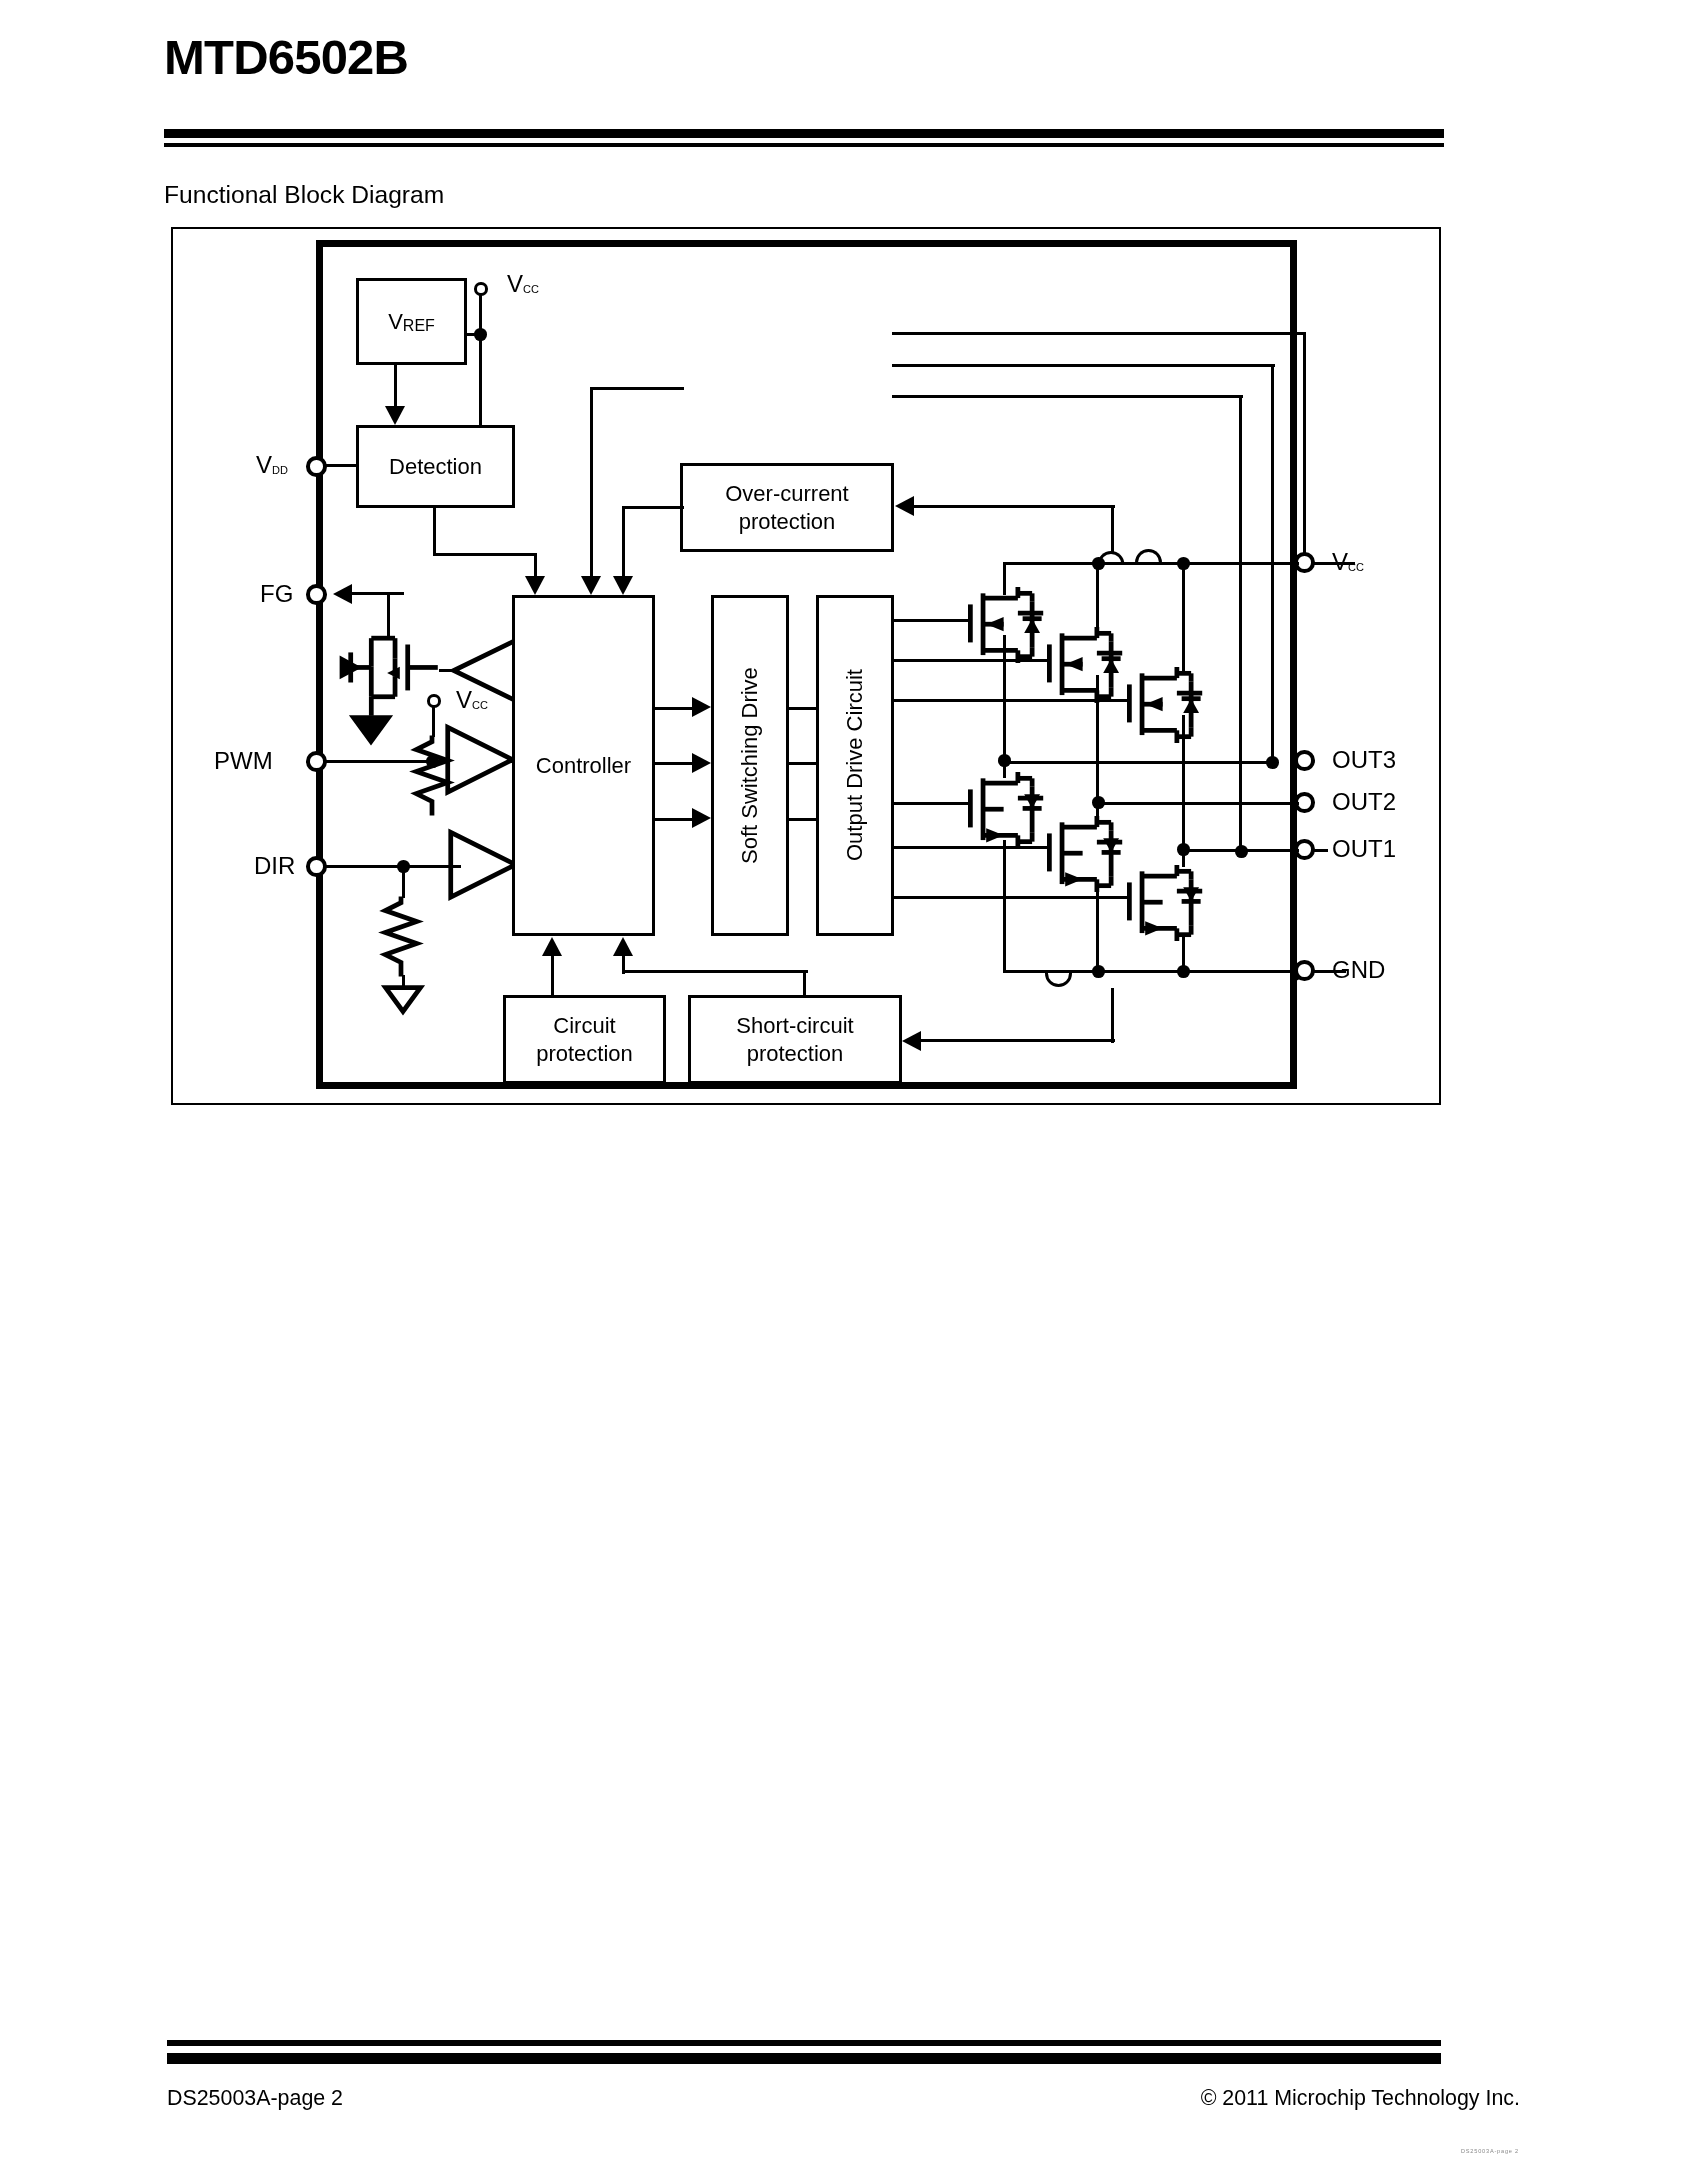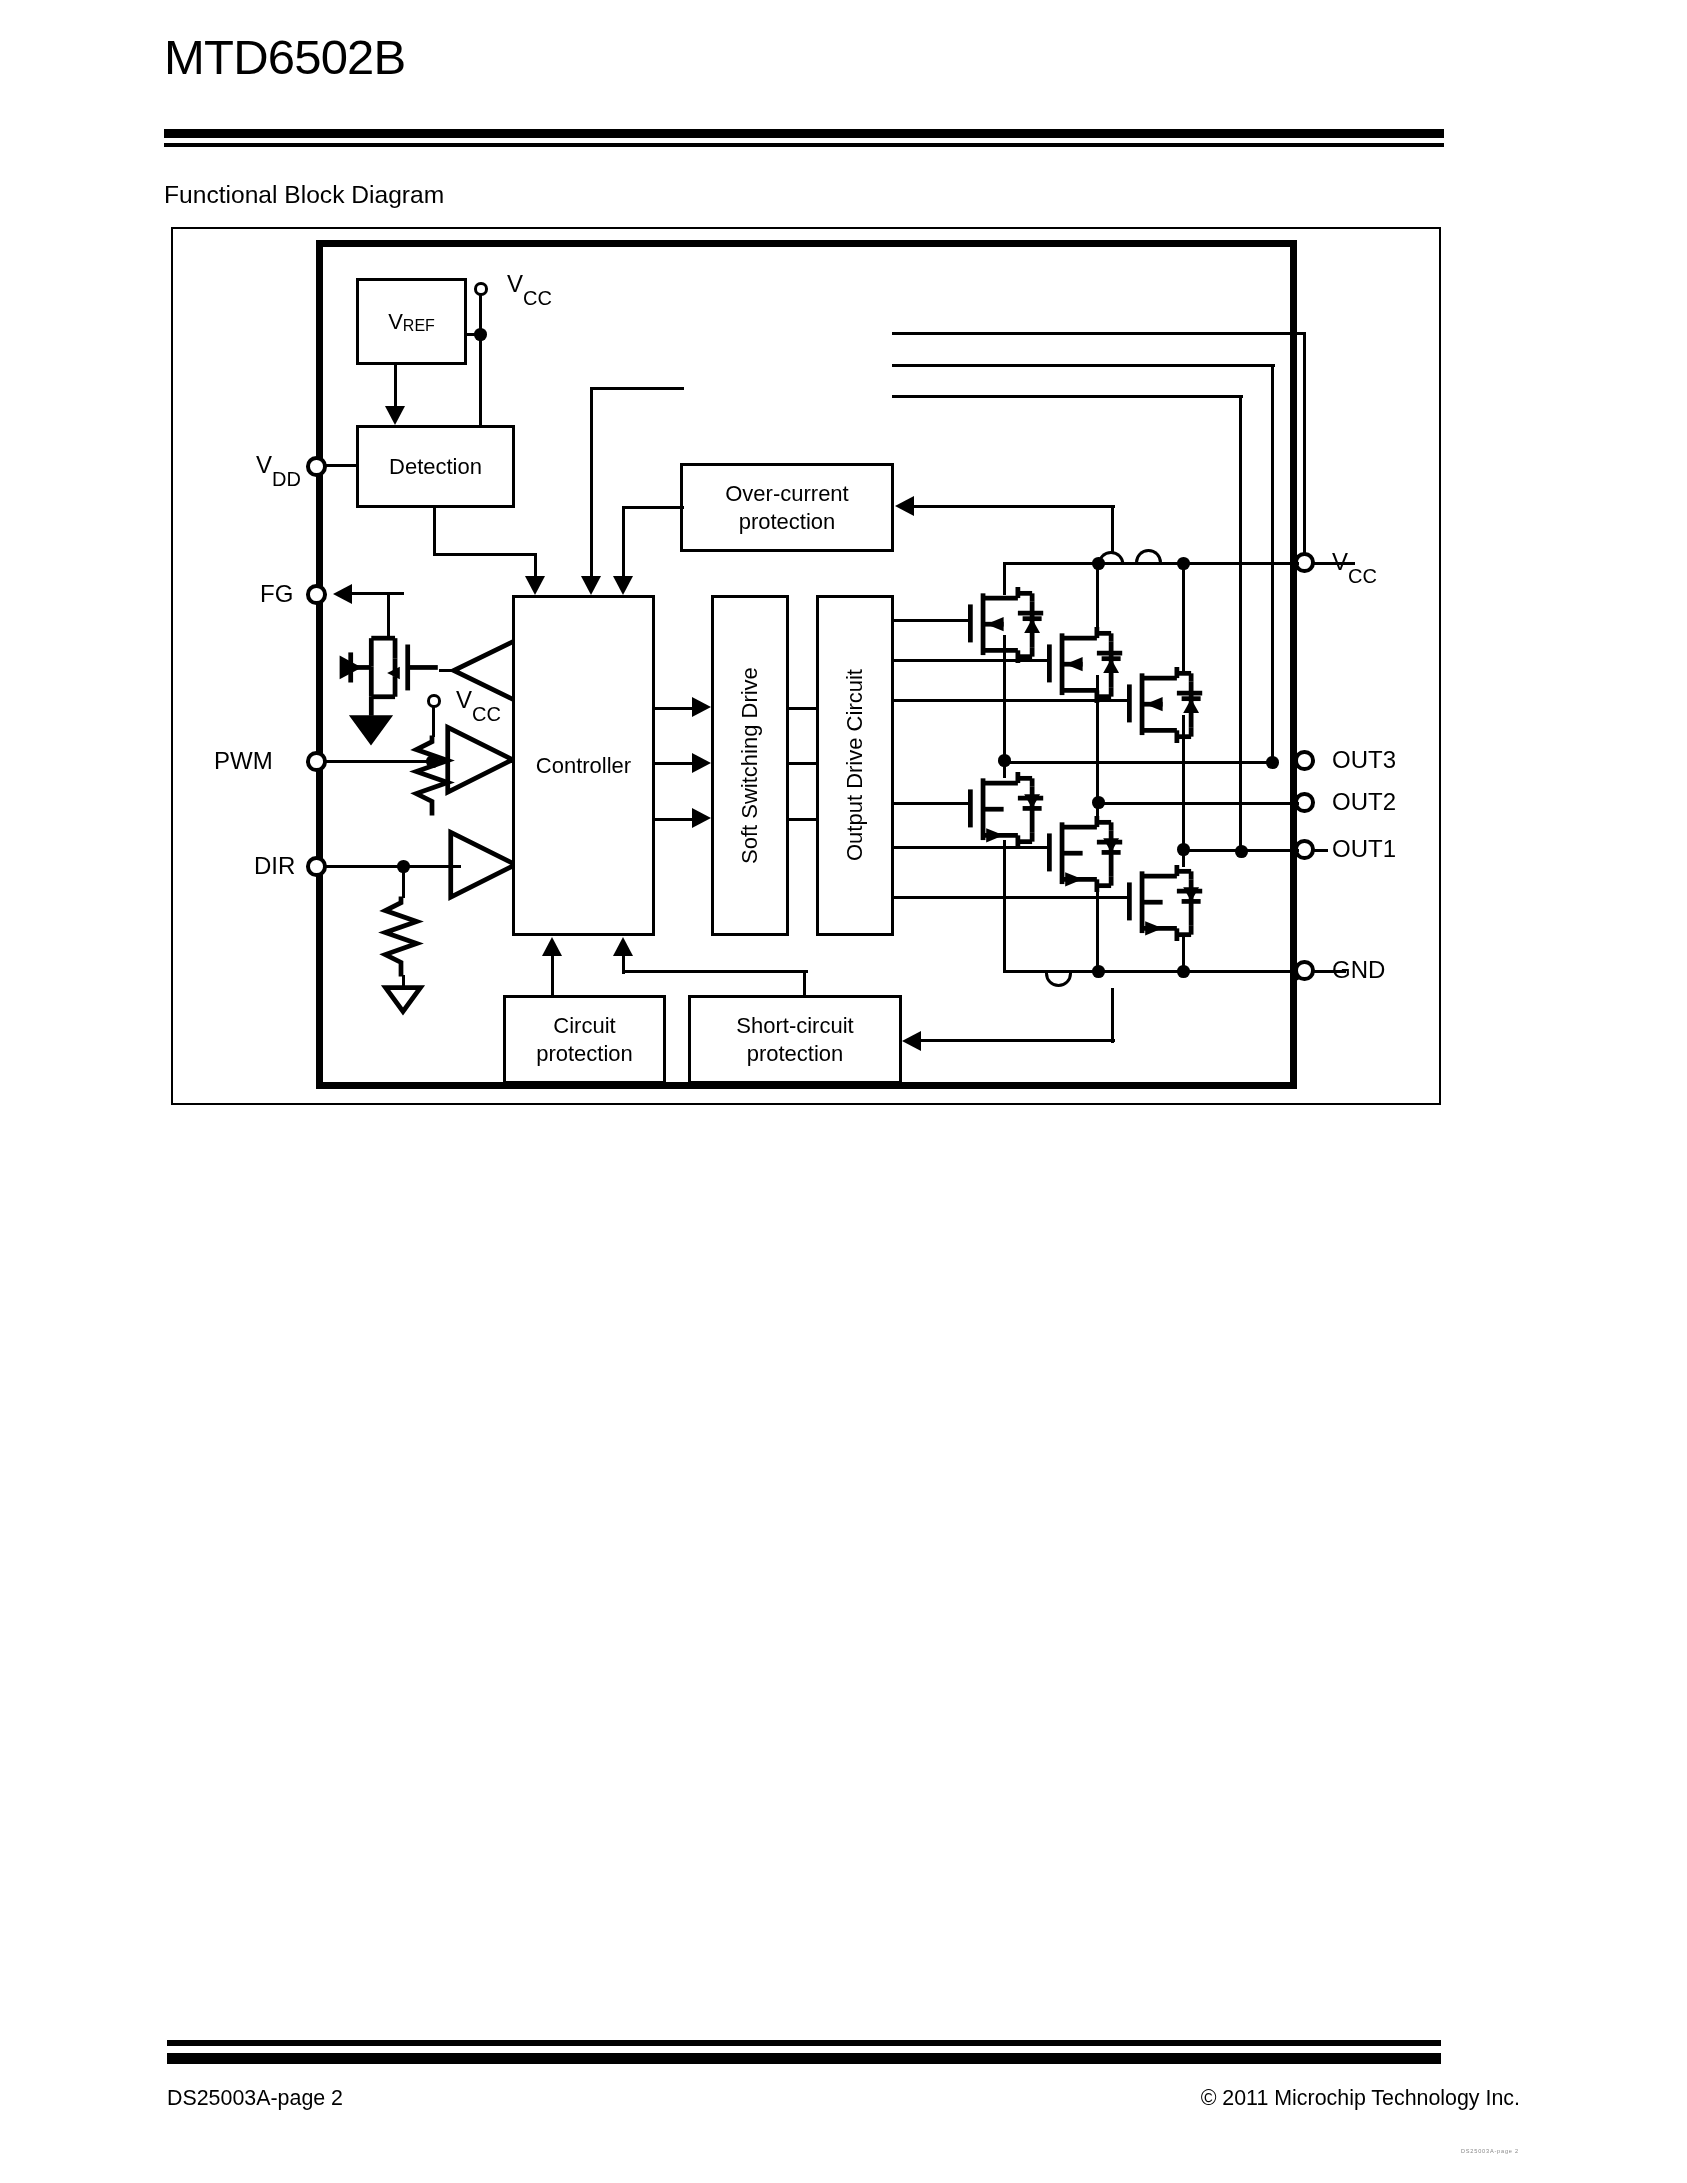--- a/index.html
+++ b/index.html
@@ -1,21 +1,21 @@
 <!DOCTYPE html>
 <html style="font-size:12.7px"><head>
 <meta charset="utf-8">
 <style>
   html,body{margin:0;padding:0;background:#fff;}
   body{width:1687px;height:2183px;font-family:"Liberation Sans",sans-serif;color:#000;position:relative;overflow:hidden;}
 
   .page{position:absolute;inset:0;}
 
   
-  #doc-title{position:absolute;left:164px;top:33px;font-size:49px;font-weight:normal;letter-spacing:-0.8px;line-height:1;text-align:center;}
+  #doc-title{position:absolute;left:164px;top:33px;font-size:49px;font-weight:bold;letter-spacing:-0.8px;line-height:1;text-align:center;}
   #header-rule-thick{position:absolute;left:164px;top:129px;width:1280px;height:8.7px;background:#000;}
   #header-rule-thin{position:absolute;left:164px;top:143px;width:1280px;height:4px;background:#000;}
   #section-title{position:absolute;left:164px;top:181px;font-size:24.6px;font-weight:normal;}
 
   
   #footer-rule-thin{position:absolute;left:167px;top:2040px;width:1274px;height:5.6px;background:#000;}
   #footer-rule-thick{position:absolute;left:167px;top:2053px;width:1274px;height:11px;background:#000;}
   #footer-left{position:absolute;left:167px;top:2086px;font-size:21.4px;}
   #footer-right{position:absolute;right:167px;top:2086px;font-size:21.4px;}
   #footer-code{position:absolute;right:168px;top:2148px;font-size:5.6px;color:#888;letter-spacing:0.8px;}
@@ -29,21 +29,21 @@
        display:flex;align-items:center;justify-content:center;text-align:center;
        font-size:22px;line-height:1.25;}
   .blk.vert{writing-mode:vertical-rl;transform:rotate(180deg);}
   .w{position:absolute;background:#000;}
   .wh{height:3.2px;}
   .wv{width:3.2px;}
   .dot{position:absolute;width:12.7px;height:12.7px;border-radius:50%;background:#000;}
   .pin{position:absolute;width:20.6px;height:20.6px;border-radius:50%;border:4px solid #000;background:#fff;box-sizing:border-box;}
   .pin.sm{width:13.5px;height:13.5px;border-width:3.2px;}
   .lbl{position:absolute;font-size:24px;white-space:nowrap;}
-  .lbl sub{font-size:20px;vertical-align:baseline;position:relative;top:13px;}
+  .lbl sub{font-size:11px;vertical-align:baseline;position:relative;top:1px;}
   .arrowR{position:absolute;width:0;height:0;border-top:10.3px solid transparent;border-bottom:10.3px solid transparent;border-left:19px solid #000;}
   .arrowL{position:absolute;width:0;height:0;border-top:10.3px solid transparent;border-bottom:10.3px solid transparent;border-right:19px solid #000;}
   .arrowD{position:absolute;width:0;height:0;border-left:10.3px solid transparent;border-right:10.3px solid transparent;border-top:19px solid #000;}
   .arrowU{position:absolute;width:0;height:0;border-left:10.3px solid transparent;border-right:10.3px solid transparent;border-bottom:19px solid #000;}
   .gnd{position:absolute;width:0;height:0;border-left:17.5px solid transparent;border-right:17.5px solid transparent;border-top:24px solid #000;}
   .hop{position:absolute;width:27px;height:13.5px;border:3.2px solid #000;border-bottom:none;border-radius:13.5px 13.5px 0 0;box-sizing:border-box;background:transparent;}
   .hop.dn{border:3.2px solid #000;border-top:none;border-radius:0 0 13.5px 13.5px;}
   svg.sym{position:absolute;overflow:visible;}
 </style>
 </head>

